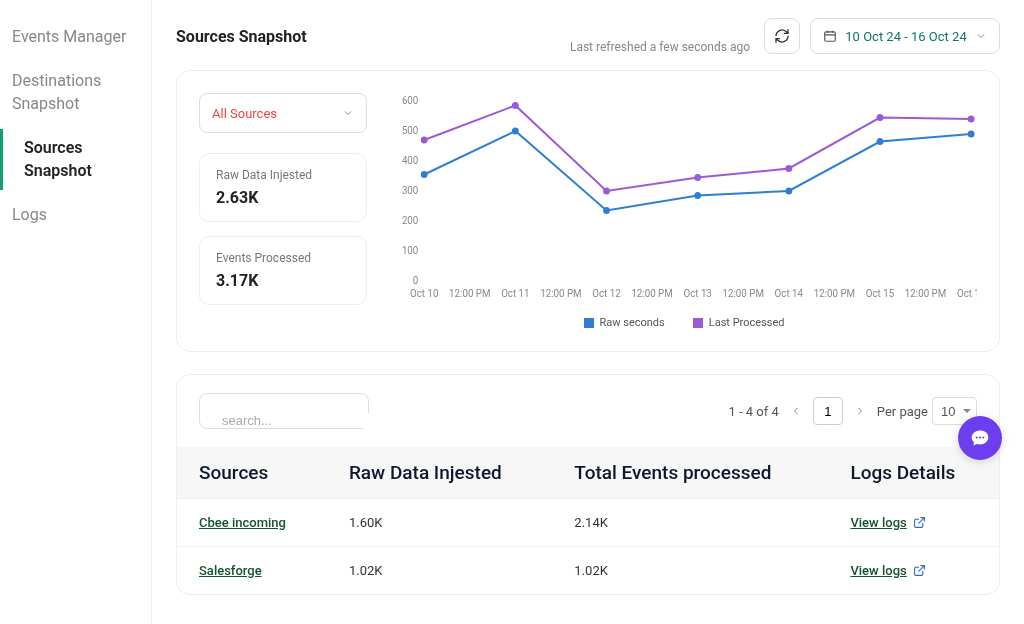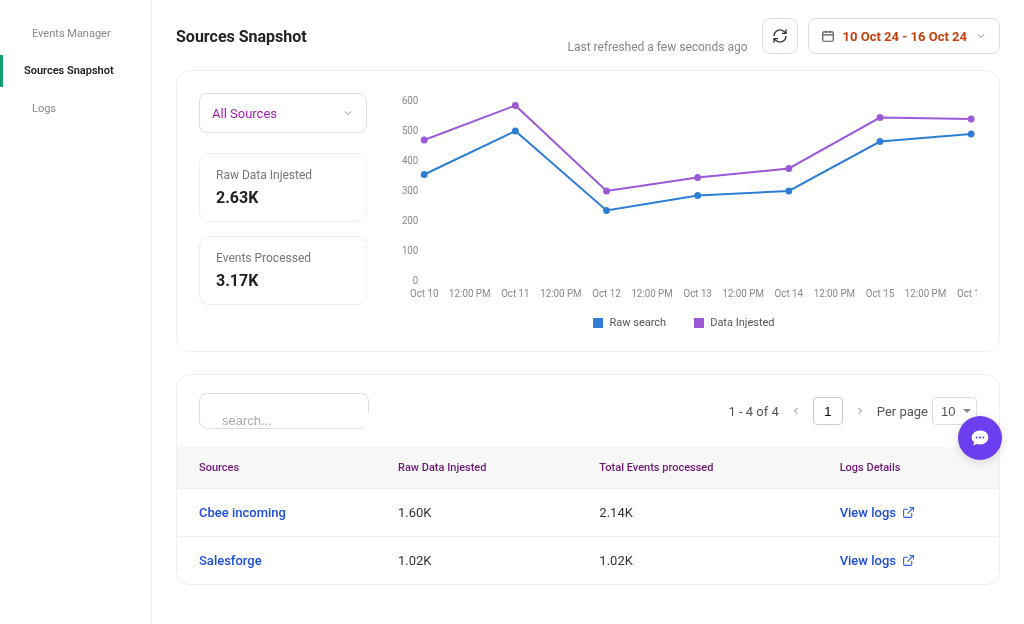--- a/index.html
+++ b/index.html
@@ -1,32 +1,32 @@
 <!DOCTYPE html>
 <html><head>
 <meta charset="utf-8">
 <style>
 * { box-sizing: border-box; margin: 0; padding: 0; }
 body { font-family: -apple-system, BlinkMacSystemFont, 'Segoe UI', Roboto, sans-serif; background: #fff; color: #333; font-size: 14px; }
 .app { display: flex; width: 1024px; height: 624px; overflow: hidden; }
 .sidebar { width: 152px; border-right: 1px solid #eee; padding-top: 18px; }
-.sidebar-item { padding: 8px 18px 8px 32px; color: #888; font-size: 11px; cursor: pointer; margin-bottom: 6px; line-height: 1.4; }
+.sidebar-item { padding: 8px 18px 8px 12px; color: #888; font-size: 16px; cursor: pointer; margin-bottom: 6px; line-height: 1.4; }
 .sidebar-item.active { color: #222; font-weight: 600; border-left: 3px solid #14a06e; padding-left: 21px; }
 .main { flex: 1; padding: 18px 24px; overflow-y: auto; }
 .header-row { display: flex; align-items: center; justify-content: space-between; margin-bottom: 16px; }
 .page-title { font-size: 16px; font-weight: 700; color: #222; }
 .header-right { display: flex; align-items: flex-end; gap: 10px; }
 .refresh-text { color: #888; font-size: 12px; margin-right: 4px; }
 .icon-btn { width: 36px; height: 36px; border: 1px solid #ddd; border-radius: 8px; background: #fff; display: flex; align-items: center; justify-content: center; cursor: pointer; }
 .date-picker { height: 36px; border: 1px solid #ddd; border-radius: 8px; background: #fff; display: flex; align-items: center; padding: 0 12px; gap: 8px; cursor: pointer; min-width: 190px; justify-content: space-between; }
-.date-picker .label { font-size: 13px; color: #c2410c; font-weight: bold; }
+.date-picker .label { font-size: 13px; color: #0f766e; }
 .card { border: 1px solid #eee; border-radius: 14px; padding: 22px; margin-bottom: 22px; }
 .chart-row { display: flex; gap: 24px; }
 .left-col { width: 168px; flex-shrink: 0; }
-.dropdown { height: 40px; border: 1px solid #ddd; border-radius: 8px; display: flex; align-items: center; justify-content: space-between; padding: 0 12px; font-size: 13px; color: #a21caf; cursor: pointer; margin-bottom: 20px; }
+.dropdown { height: 40px; border: 1px solid #ddd; border-radius: 8px; display: flex; align-items: center; justify-content: space-between; padding: 0 12px; font-size: 13px; color: #ef4444; cursor: pointer; margin-bottom: 20px; }
 .stat-box { border: 1px solid #eee; border-radius: 10px; padding: 14px 16px; margin-bottom: 14px; }
 .stat-label { font-size: 12px; color: #777; margin-bottom: 6px; }
 .stat-value { font-size: 16px; font-weight: 700; color: #222; }
 .chart-area { flex: 1; position: relative; }
 svg.chart { width: 100%; height: 210px; }
 .axis-label { font-size: 10px; fill: #888; }
 .legend { display: flex; justify-content: center; gap: 28px; margin-top: 10px; font-size: 11px; color: #555; }
 .legend-item { display: flex; align-items: center; gap: 6px; }
 .legend-swatch { width: 10px; height: 10px; }
 .table-card { border: 1px solid #eee; border-radius: 14px; padding: 0; overflow: hidden; }
@@ -35,32 +35,33 @@
 .search-box input { border: none; outline: none; font-size: 13px; flex: 1; color: #333; }
 .search-box input::placeholder { color: #aaa; }
 .pagination { display: flex; align-items: center; gap: 4px; font-size: 13px; color: #555; }
 .page-btn { width: 26px; height: 26px; display: flex; align-items: center; justify-content: center; cursor: pointer; color: #888; }
 .page-input { width: 30px; height: 28px; border: 1px solid #ccc; border-radius: 4px; text-align: center; font-size: 13px; }
 .per-page-select { height: 28px; border: 1px solid #ddd; border-radius: 4px; padding: 0 20px 0 8px; font-size: 13px; color: #555; appearance: none; background: #fff; position: relative; }
 .select-wrap { position: relative; display: inline-block; }
 .select-wrap::after { content: ''; position: absolute; right: 6px; top: 50%; width: 0; height: 0; border-left: 4px solid transparent; border-right: 4px solid transparent; border-top: 4px solid #888; transform: translateY(-50%); pointer-events: none; }
 table { width: 100%; border-collapse: collapse; }
 thead { background: #f7f7f8; }
-th { text-align: left; padding: 14px 22px; font-size: 11px; font-weight: 500; color: #701a75; }
+th { text-align: left; padding: 14px 22px; font-size: 19px; font-weight: 500; color: #0f172a; }
 td { padding: 16px 22px; font-size: 13px; color: #333; border-top: 1px solid #f0f0f0; }
-td a, .link { color: #1d4ed8; cursor: pointer; font-weight: 500; }
+td a, .link { color: #14532d; text-decoration: underline; cursor: pointer; font-weight: 500; }
 .view-logs { display: flex; align-items: center; gap: 6px; }
 .chat-bubble { position: fixed; right: 22px; top: 416px; width: 44px; height: 44px; border-radius: 50%; background: #6c3ef0; display: flex; align-items: center; justify-content: center; cursor: pointer; box-shadow: 0 2px 10px rgba(0,0,0,.15); }
 </style>
 </head>
 <body>
 
 <div class="app">
   <nav class="sidebar">
     <div class="sidebar-item">Events Manager</div>
+    <div class="sidebar-item">Destinations Snapshot</div>
     <div class="sidebar-item active">Sources Snapshot</div>
     <div class="sidebar-item">Logs</div>
   </nav>
 
   <main class="main">
     <div class="header-row">
       <h1 class="page-title">Sources Snapshot</h1>
       <div class="header-right">
         <span class="refresh-text">Last refreshed a few seconds ago</span>
         <button class="icon-btn">
@@ -137,25 +138,25 @@
               <circle cx="127.33333333333333" cy="12.500000000000004" r="3.5" fill="#9b59d8"></circle>
               <circle cx="220.66666666666666" cy="98" r="3.5" fill="#9b59d8"></circle>
               <circle cx="314" cy="84.50000000000001" r="3.5" fill="#9b59d8"></circle>
               <circle cx="407.3333333333333" cy="75.5" r="3.5" fill="#9b59d8"></circle>
               <circle cx="500.6666666666667" cy="24.5" r="3.5" fill="#9b59d8"></circle>
               <circle cx="594" cy="25.999999999999996" r="3.5" fill="#9b59d8"></circle>
             </svg>
           <div class="legend">
             <div class="legend-item">
               <span class="legend-swatch" id="lg0" style="background: rgb(46, 127, 212);"></span>
-              <span>Raw search</span>
+              <span>Raw seconds</span>
             </div>
             <div class="legend-item">
               <span class="legend-swatch" id="lg1" style="background: rgb(155, 89, 216);"></span>
-              <span>Data Injested</span>
+              <span>Last Processed</span>
             </div>
           </div>
         </div>
       </div>
     </div>
 
     <div class="table-card">
       <div class="table-top">
         <div class="search-box">
           <svg width="16" height="16" viewBox="0 0 24 24" fill="none" stroke="#555" stroke-width="2">

